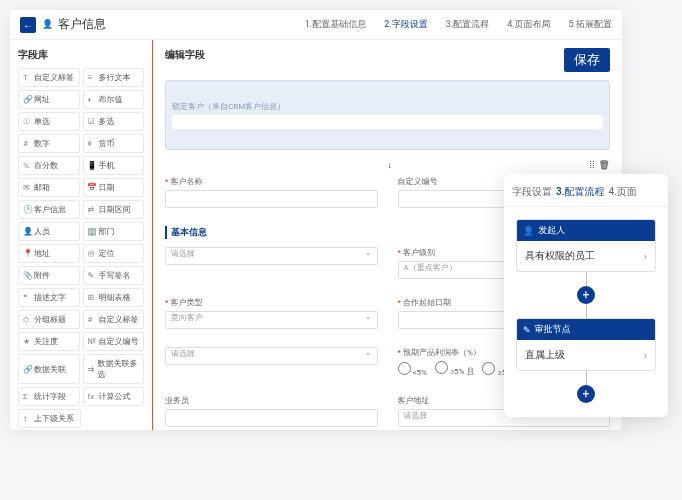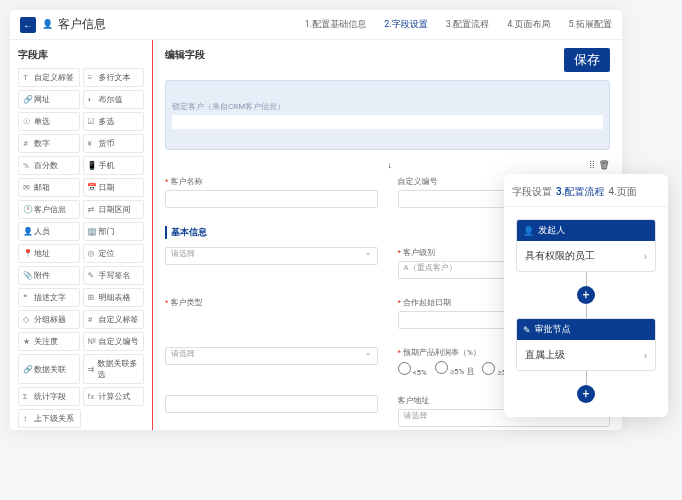--- a/index.html
+++ b/index.html
@@ -230,20 +230,23 @@
         <div class="form-col">
           <label class="form-label"><span class="req">*</span><span>客户级别</span></label>
           <div class="form-input sel">
               <span>A（重点客户）</span>
             </div>
         </div>
       </div>
       <div class="form-row">
         <div class="form-col">
           <label class="form-label"><span class="req">*</span><span>客户类型</span></label>
+          <div class="form-input sel">
+              <span>意向客户</span>
+            </div>
         </div>
         <div class="form-col">
           <label class="form-label"><span class="req">*</span><span>合作起始日期</span></label>
           <div class="form-input"></div>
         </div>
       </div>
       <div class="form-row">
         <div class="form-col">
           <div class="form-input sel">
               <span>请选择</span>
@@ -253,20 +256,21 @@
           <label class="form-label"><span class="req">*</span><span>预期产品利润率（%）</span></label>
           <div class="radio-row">
             <label><input type="radio" name="p" style=""><span>&lt;5%</span></label>
             <label><input type="radio" name="p" style=""><span>≥5% 且</span></label>
             <label><input type="radio" name="p" style=""><span>≥5%+</span></label>
           </div>
         </div>
       </div>
       <div class="form-row">
         <div class="form-col">
+          <label class="form-label"><span>业务员</span></label>
           <div class="form-input"></div>
         </div>
         <div class="form-col">
           <label class="form-label"><span>客户地址</span></label>
           <div class="form-input sel">
               <span>请选择</span>
             </div>
           <div class="form-input" style="margin-top:3px">
               <span>详细地址</span>
             </div>

